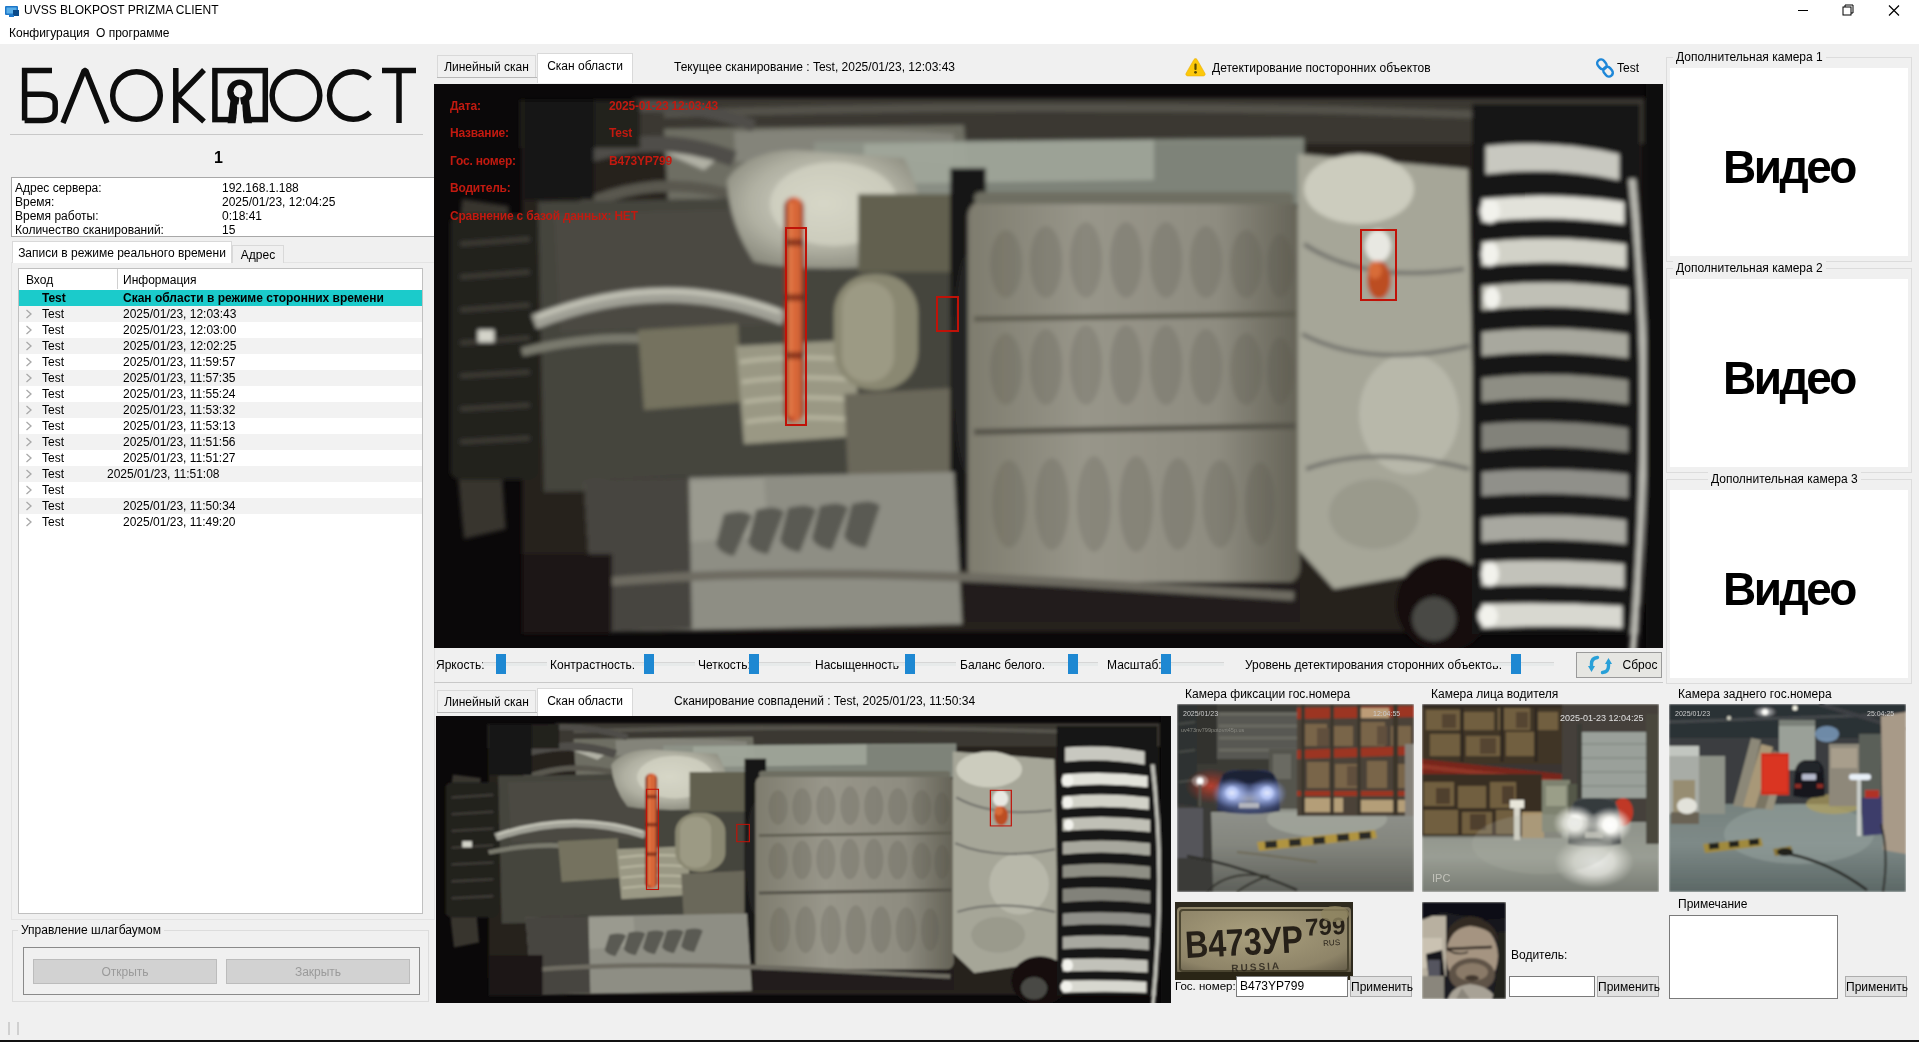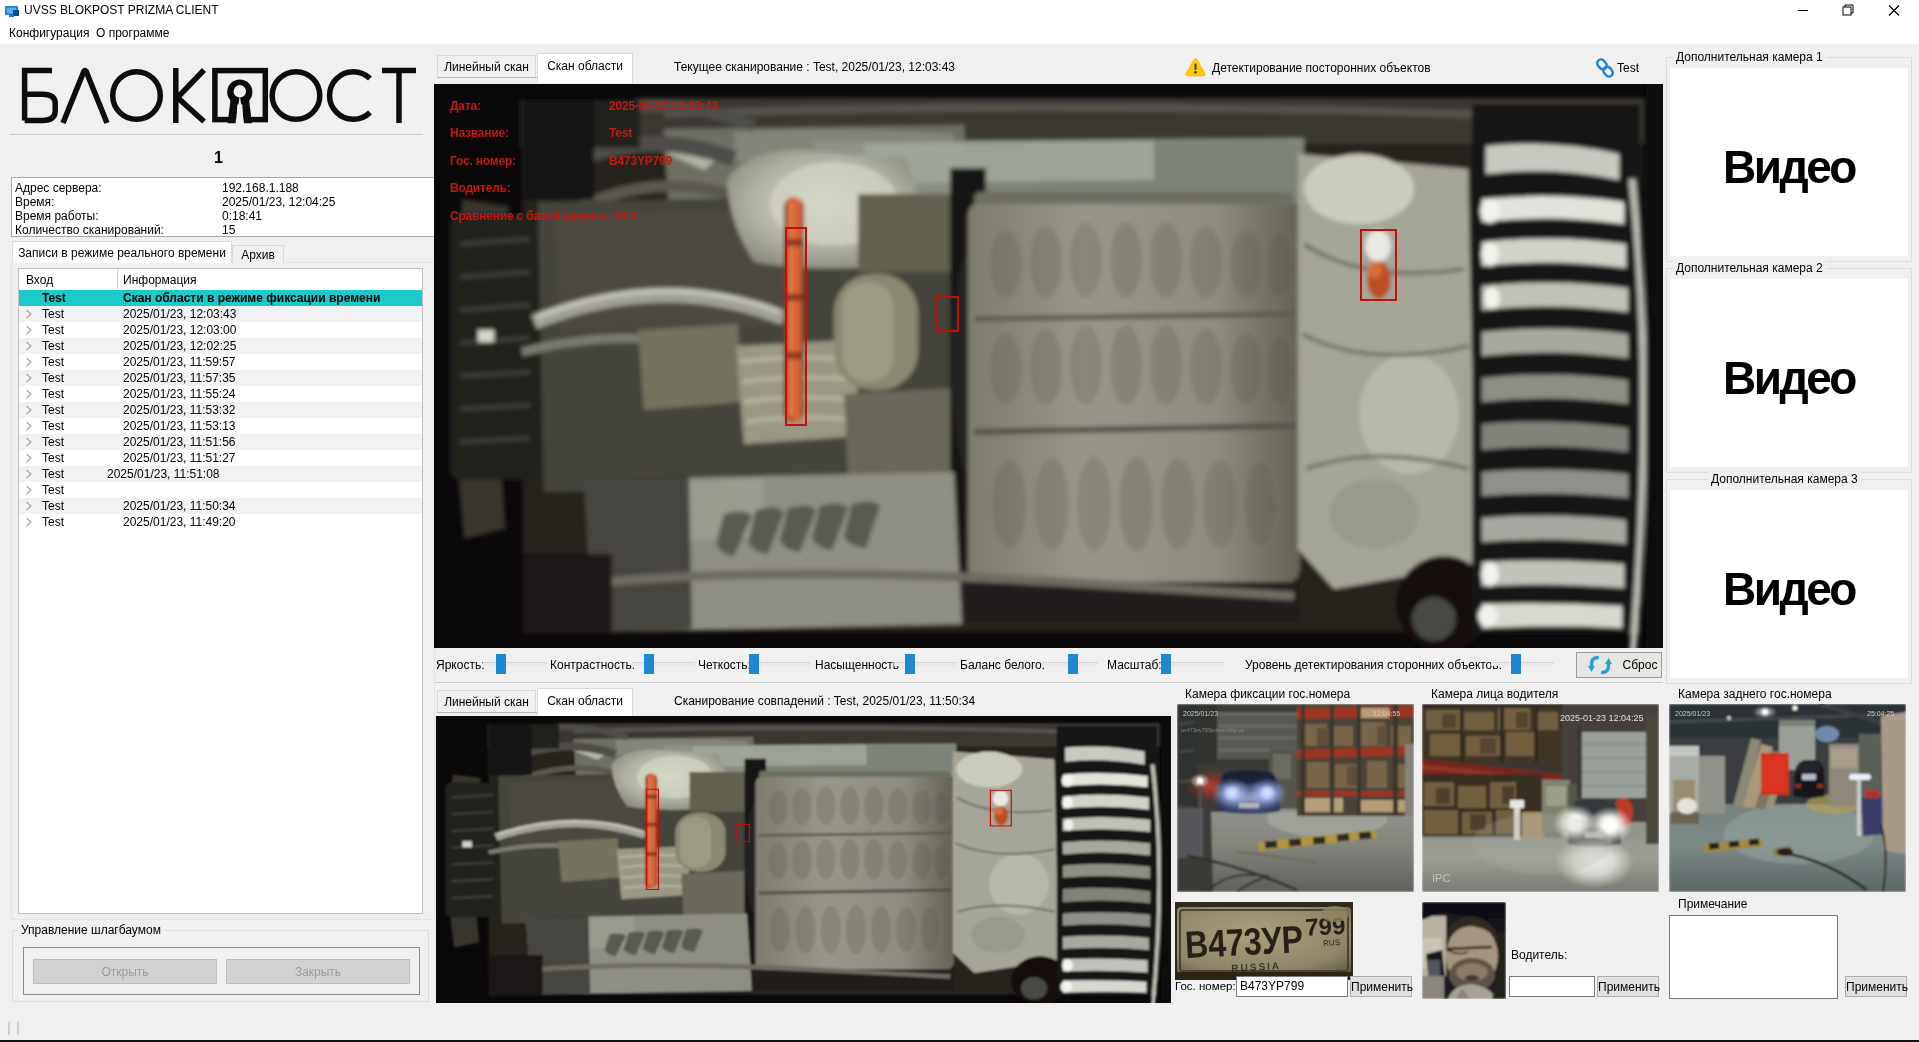--- a/index.html
+++ b/index.html
@@ -83,30 +83,30 @@
   <div class="cell" style="left:222px;top:181px">192.168.1.188</div>
   <div class="cell" style="left:15px;top:195px">Время:</div>
   <div class="cell" style="left:222px;top:195px">2025/01/23, 12:04:25</div>
   <div class="cell" style="left:15px;top:209px">Время работы:</div>
   <div class="cell" style="left:222px;top:209px">0:18:41</div>
   <div class="cell" style="left:15px;top:223px">Количество сканирований:</div>
   <div class="cell" style="left:222px;top:223px">15</div>
 
   <div class="abs" style="left:11px;top:262px;width:424px;height:658px;background:#f0f0f0;border:1px solid #e3e3e3"></div>
   <div class="tab active" style="left:12px;top:241px;width:220px;height:22px;line-height:22px">Записи в режиме реального времени</div>
-  <div class="tab inactive" style="left:232px;top:245px;width:52px;height:18px;line-height:18px">Архив</div>
+  <div class="tab inactive" style="left:232px;top:245px;width:52px;height:18px;line-height:18px">Адрес</div>
 
   <div class="abs" style="left:18px;top:268px;width:405px;height:646px;background:#fff;border:1px solid #c0c0c0"></div>
   <div class="abs" style="left:117px;top:269px;width:1px;height:20px;background:#d0d0d0"></div>
   <div class="cell" style="left:26px;top:273px">Вход</div>
   <div class="cell" style="left:123px;top:273px">Информация</div>
   <div id="tablerows">
 <div style="position:absolute;left:19px;top:290px;width:403px;height:16px;background:#1bcbcb;font-weight:bold;font-size:12px">
         <span style="position:absolute;left:23px;top:1px">Test</span>
-        <span style="position:absolute;left:104px;top:1px">Скан области в режиме фиксации времени</span>
+        <span style="position:absolute;left:104px;top:1px">Скан области в режиме сторонних времени</span>
       </div>
 <div style="position:absolute;left:19px;top:306px;width:403px;height:16px;background:#f2f2f2;font-size:12px">
         <svg style="position:absolute;left:6px;top:3px" width="8" height="10" viewBox="0 0 8 10">
           <path d="M 1.5 1 L 6 5 L 1.5 9" fill="none" stroke="#a8a8a8" stroke-width="1.3"></path>
         </svg>
         <span style="position:absolute;left:23px;top:1px">Test</span>
         <span style="position:absolute;left:104px;top:1px">2025/01/23, 12:03:43</span>
       </div>
 <div style="position:absolute;left:19px;top:322px;width:403px;height:16px;background:#ffffff;font-size:12px">
         <svg style="position:absolute;left:6px;top:3px" width="8" height="10" viewBox="0 0 8 10">

